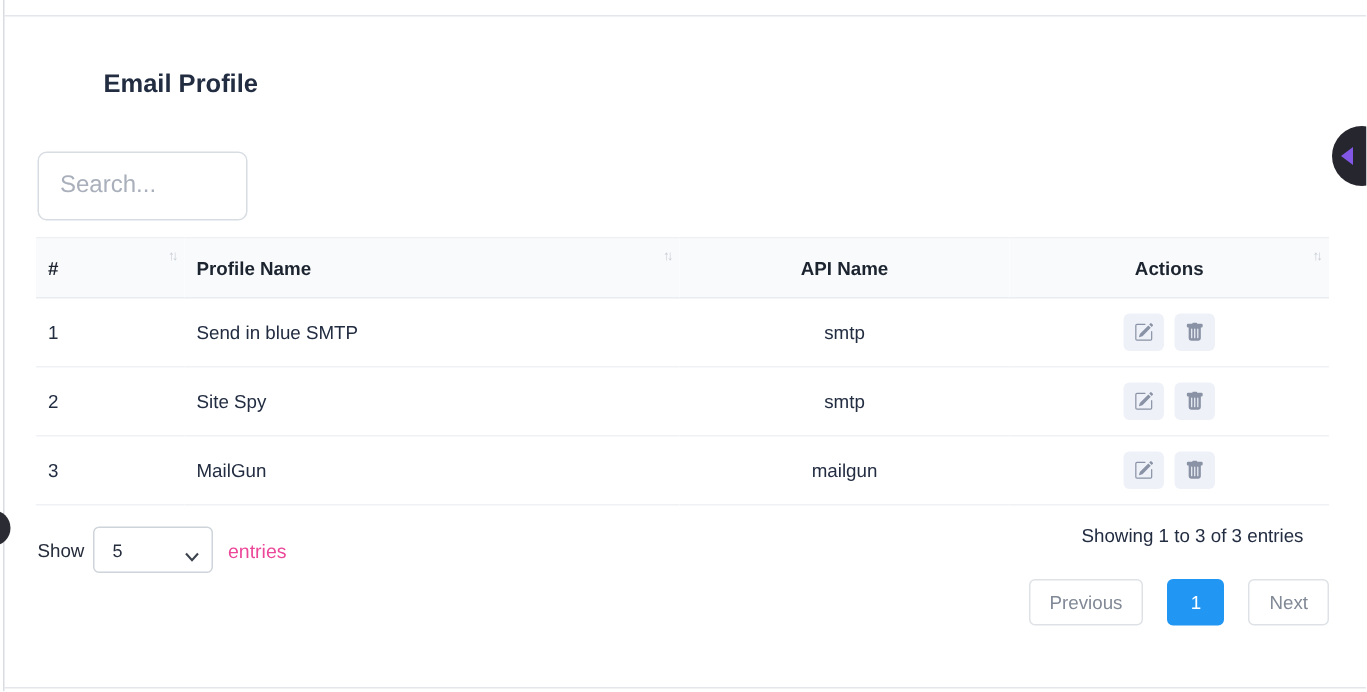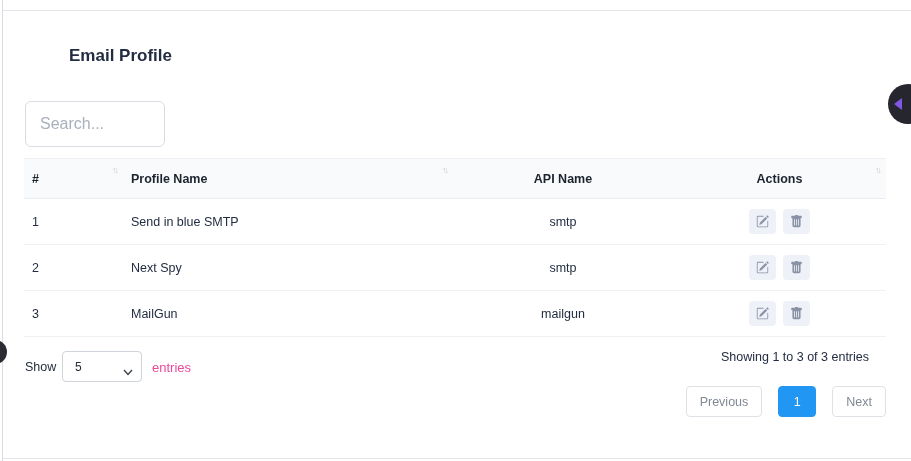--- a/index.html
+++ b/index.html
@@ -145,21 +145,21 @@
                   <svg width="13" height="13" viewBox="0 0 16 16" fill="currentColor">
                     <path d="M2.5 1a1 1 0 0 0-1 1v1a1 1 0 0 0 1 1H3v9a2 2 0 0 0 2 2h6a2 2 0 0 0 2-2V4h.5a1 1 0 0 0 1-1V2a1 1 0 0 0-1-1H10a1 1 0 0 0-1-1H7a1 1 0 0 0-1 1H2.5zm3 4a.5.5 0 0 1 .5.5v7a.5.5 0 0 1-1 0v-7a.5.5 0 0 1 .5-.5zM8 5a.5.5 0 0 1 .5.5v7a.5.5 0 0 1-1 0v-7A.5.5 0 0 1 8 5zm3 .5v7a.5.5 0 0 1-1 0v-7a.5.5 0 0 1 1 0z"></path>
                   </svg>
                 </span>
             </button>
           </div>
         </td>
       </tr>
       <tr>
         <td>2</td>
-        <td>Next Spy</td>
+        <td>Site Spy</td>
         <td class="center">smtp</td>
         <td>
           <div class="actions-cell">
             <button class="action-btn">
               <span>
                   <svg width="13" height="13" viewBox="0 0 16 16" fill="currentColor">
                     <path d="M15.502 1.94a.5.5 0 0 1 0 .706L14.459 3.69l-2-2L13.502.646a.5.5 0 0 1 .707 0l1.293 1.293zm-1.75 2.456-2-2L4.939 9.21a.5.5 0 0 0-.121.196l-.805 2.414a.25.25 0 0 0 .316.316l2.414-.805a.5.5 0 0 0 .196-.12l6.813-6.814z"></path>
                     <path d="M1 13.5A1.5 1.5 0 0 0 2.5 15h11a1.5 1.5 0 0 0 1.5-1.5v-6a.5.5 0 0 0-1 0v6a.5.5 0 0 1-.5.5h-11a.5.5 0 0 1-.5-.5v-11a.5.5 0 0 1 .5-.5H9a.5.5 0 0 0 0-1H2.5A1.5 1.5 0 0 0 1 2.5v11z"></path>
                   </svg>
                 </span>

